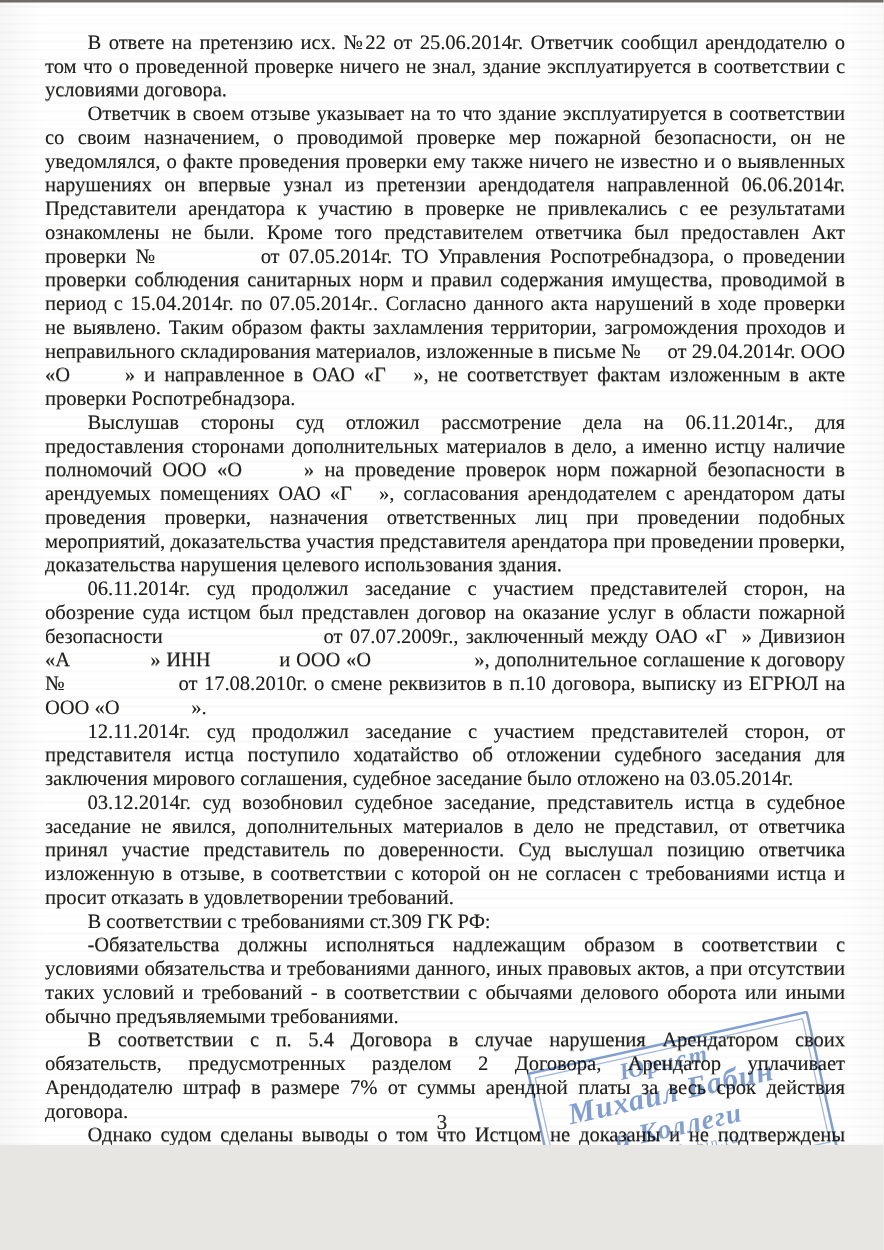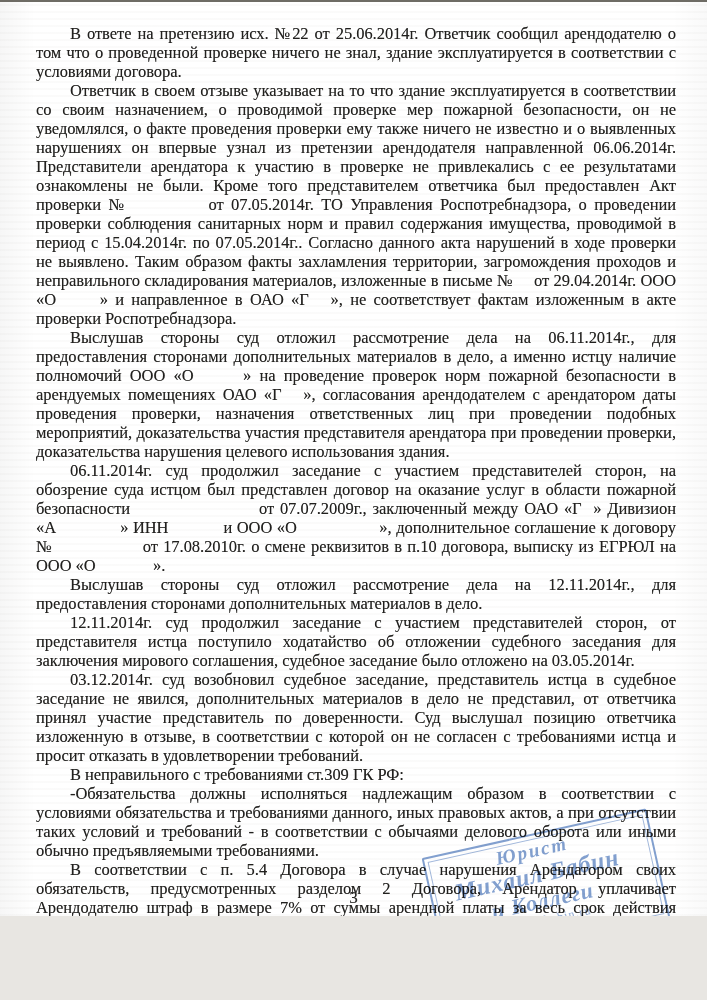--- a/index.html
+++ b/index.html
@@ -61,24 +61,23 @@
 <body>
 
 <div class="page">
   <div class="scan-edge"></div>
 
   <div class="text-block">
       <p class="para">В ответе на претензию исх. №22 от 25.06.2014г. Ответчик сообщил арендодателю о том что о проведенной проверке ничего не знал, здание эксплуатируется в соответствии с условиями договора.</p>
       <p class="para">Ответчик в своем отзыве указывает на то что здание эксплуатируется в соответствии со своим назначением, о проводимой проверке мер пожарной безопасности, он не уведомлялся, о факте проведения проверки ему также ничего не известно и о выявленных нарушениях он впервые узнал из претензии арендодателя направленной 06.06.2014г. Представители арендатора к участию в проверке не привлекались с ее результатами ознакомлены не были. Кроме того представителем ответчика был предоставлен Акт проверки №&nbsp;&nbsp;&nbsp;&nbsp;&nbsp;&nbsp;&nbsp;&nbsp;&nbsp;&nbsp; от 07.05.2014г. ТО Управления Роспотребнадзора, о проведении проверки соблюдения санитарных норм и правил содержания имущества, проводимой в период с 15.04.2014г. по 07.05.2014г.. Согласно данного акта нарушений в ходе проверки не выявлено. Таким образом факты захламления территории, загромождения проходов и неправильного складирования материалов, изложенные в письме №&nbsp;&nbsp;&nbsp;&nbsp; от 29.04.2014г. ООО «О&nbsp;&nbsp;&nbsp;&nbsp;&nbsp;&nbsp;» и направленное в ОАО «Г&nbsp;&nbsp;&nbsp;», не соответствует фактам изложенным в акте проверки Роспотребнадзора.</p>
       <p class="para">Выслушав стороны суд отложил рассмотрение дела на 06.11.2014г., для предоставления сторонами дополнительных материалов в дело, а именно истцу наличие полномочий ООО «О&nbsp;&nbsp;&nbsp;&nbsp;&nbsp;&nbsp;» на проведение проверок норм пожарной безопасности в арендуемых помещениях ОАО «Г&nbsp;&nbsp;&nbsp;», согласования арендодателем с арендатором даты проведения проверки, назначения ответственных лиц при проведении подобных мероприятий, доказательства участия представителя арендатора при проведении проверки, доказательства нарушения целевого использования здания.</p>
       <p class="para">06.11.2014г. суд продолжил заседание с участием представителей сторон, на обозрение суда истцом был представлен договор на оказание услуг в области пожарной безопасности &nbsp;&nbsp;&nbsp;&nbsp;&nbsp;&nbsp;&nbsp;&nbsp;&nbsp;&nbsp;&nbsp;&nbsp;&nbsp;&nbsp;&nbsp;&nbsp;&nbsp;&nbsp;&nbsp;&nbsp; от 07.07.2009г., заключенный между ОАО «Г&nbsp;&nbsp;» Дивизион «А&nbsp;&nbsp;&nbsp;&nbsp;&nbsp;&nbsp;&nbsp;&nbsp;&nbsp;&nbsp;&nbsp;&nbsp;&nbsp;&nbsp;» ИНН&nbsp;&nbsp;&nbsp;&nbsp;&nbsp;&nbsp;&nbsp;&nbsp;&nbsp;&nbsp;&nbsp; и ООО «О&nbsp;&nbsp;&nbsp;&nbsp;&nbsp;&nbsp;&nbsp;&nbsp;&nbsp;&nbsp;&nbsp;&nbsp;&nbsp;&nbsp;&nbsp;&nbsp;&nbsp;&nbsp;», дополнительное соглашение к договору №&nbsp;&nbsp;&nbsp;&nbsp;&nbsp;&nbsp;&nbsp;&nbsp;&nbsp;&nbsp;&nbsp;&nbsp;&nbsp;&nbsp;&nbsp;&nbsp; от 17.08.2010г. о смене реквизитов в п.10 договора, выписку из ЕГРЮЛ на ООО «О&nbsp;&nbsp;&nbsp;&nbsp;&nbsp;&nbsp;&nbsp;&nbsp;&nbsp;&nbsp;&nbsp;&nbsp;&nbsp;&nbsp;».</p>
-      <p class="para">Выслушав стороны суд отложил рассмотрение дела на 12.11.2014г., для предоставления сторонами дополнительных материалов в дело.</p>
       <p class="para">12.11.2014г. суд продолжил заседание с участием представителей сторон, от представителя истца поступило ходатайство об отложении судебного заседания для заключения мирового соглашения, судебное заседание было отложено на 03.05.2014г.</p>
       <p class="para">03.12.2014г. суд возобновил судебное заседание, представитель истца в судебное заседание не явился, дополнительных материалов в дело не представил, от ответчика принял участие представитель по доверенности. Суд выслушал позицию ответчика изложенную в отзыве, в соответствии с которой он не согласен с требованиями истца и просит отказать в удовлетворении требований.</p>
-      <p class="para">В неправильного с требованиями ст.309 ГК РФ:</p>
+      <p class="para">В соответствии с требованиями ст.309 ГК РФ:</p>
       <p class="para">-Обязательства должны исполняться надлежащим образом в соответствии с условиями обязательства и требованиями данного, иных правовых актов, а при отсутствии таких условий и требований - в соответствии с обычаями делового оборота или иными обычно предъявляемыми требованиями.</p>
       <p class="para">В соответствии с п. 5.4 Договора в случае нарушения Арендатором своих обязательств, предусмотренных разделом 2 Договора, Арендатор уплачивает Арендодателю штраф в размере 7% от суммы арендной платы за весь срок действия договора.</p>
       <p class="para">Однако судом сделаны выводы о том что Истцом не доказаны и не подтверждены документально те основания на которые он ссылается при определении нарушений договора аренды со стороны арендатора.</p>
     </div>
 
   <div class="watermark" style="color: rgb(108, 143, 199);">
     <div class="wm-frame">
       <div class="wm-l1">Юрист</div>
       <div class="wm-l2">Михаил Бабин</div>
       <div class="wm-l3">и Коллеги</div>

